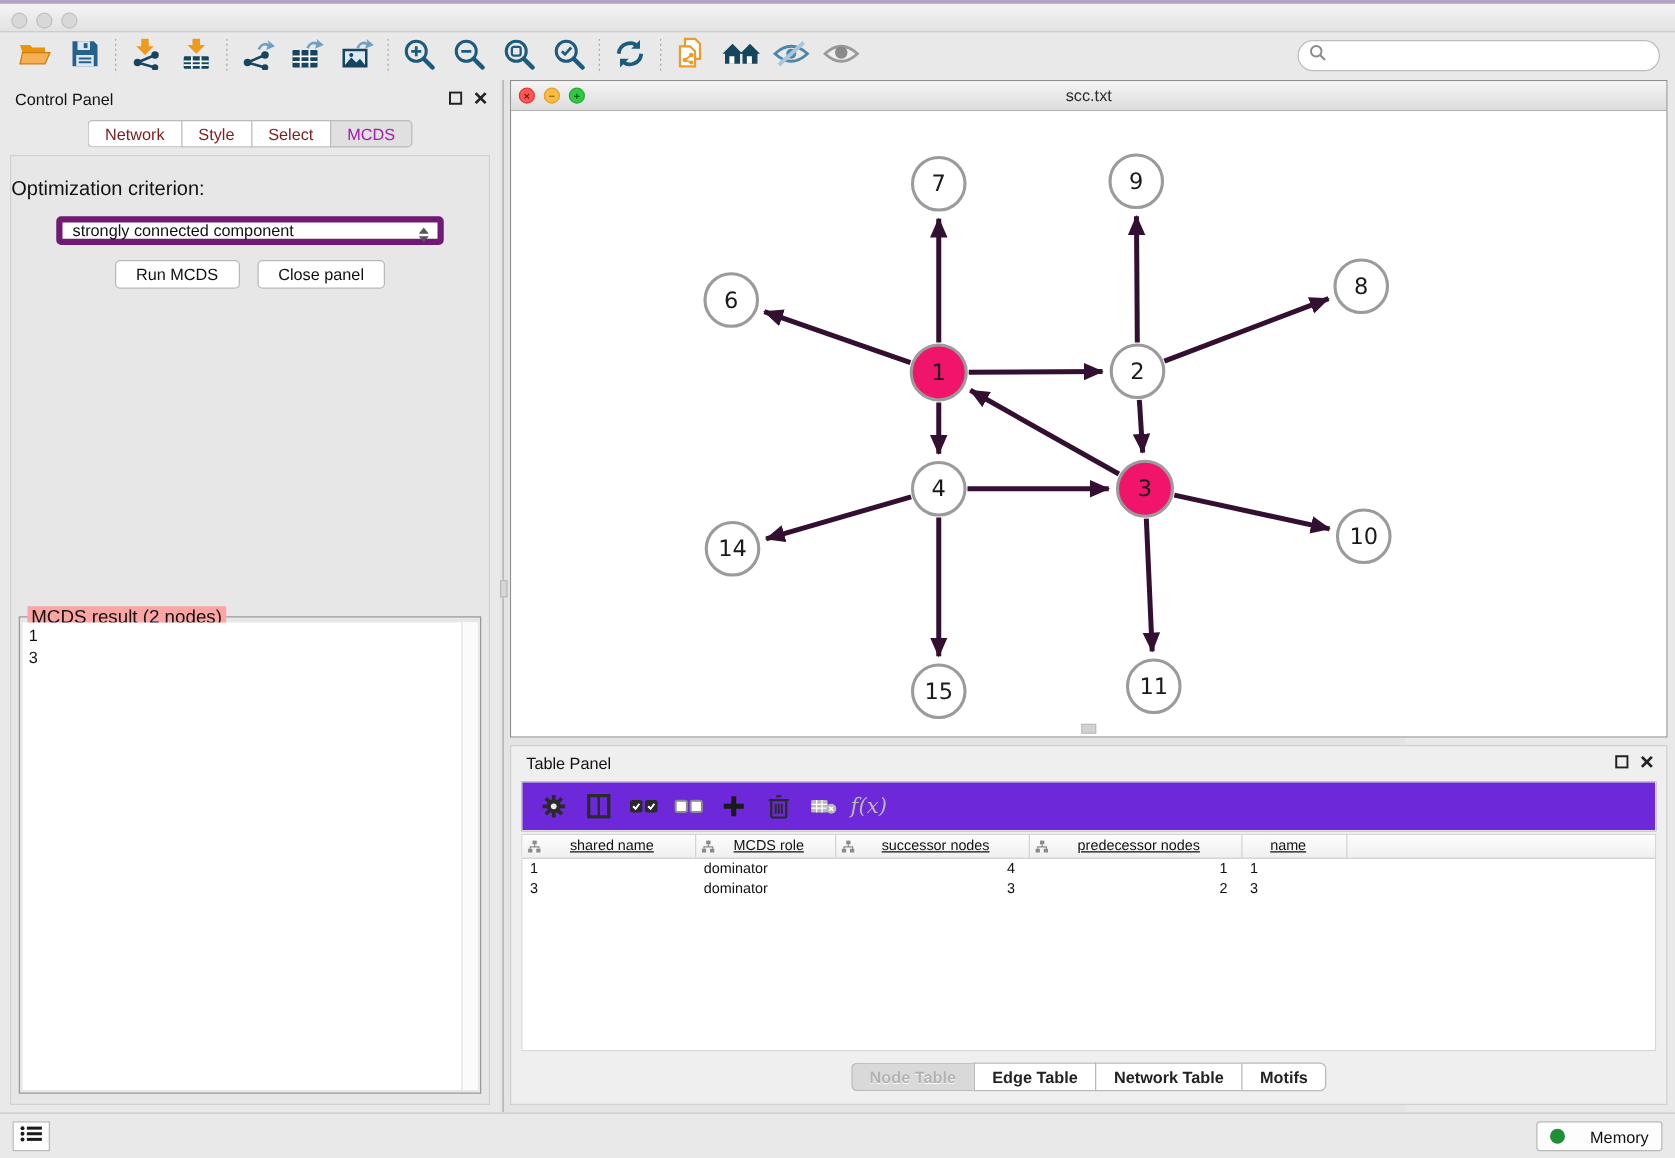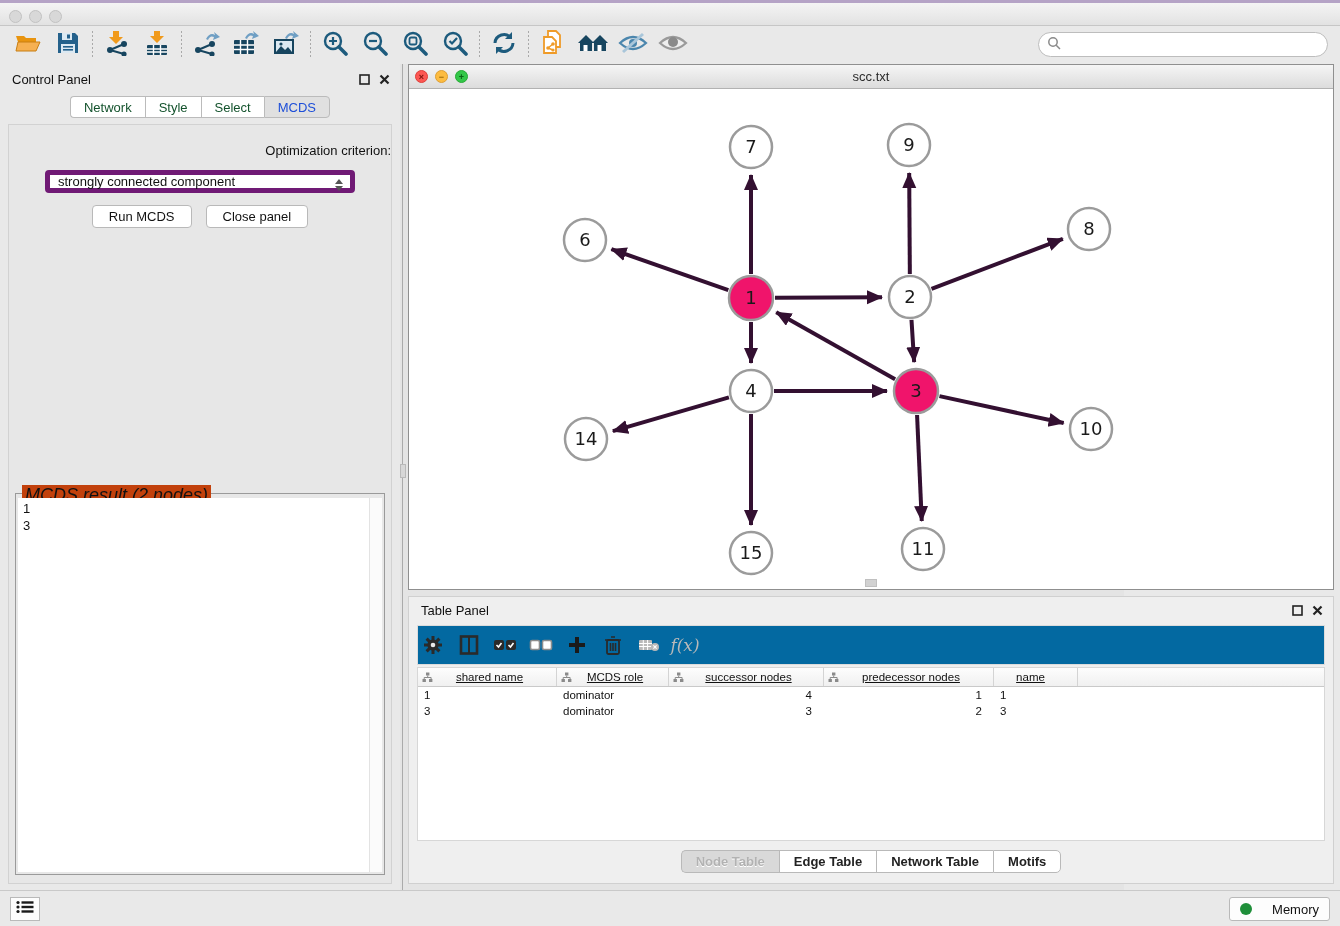--- a/index.html
+++ b/index.html
@@ -33,43 +33,43 @@
   
   .main { position:absolute; left:0; top:64px; width:1124px; height:826px; background:#e4e4e4; }
 
   
   .control-panel { position:absolute; left:0; top:0; width:400px; height:826px; background:#e9e9e9; }
   .panel-head { position:relative; height:30px; }
   .panel-head .panel-title { position:absolute; left:12px; top:8px; font-size:13px; color:#111; }
   .panel-head .head-icons { position:absolute; right:10px; top:7px; display:flex; gap:9px; }
   .cp-tabs { display:flex; justify-content:center; height:22px; margin-top:2px; }
   .cp-tab { font-size:13px; padding:2px 13px; background:#fff; border:1px solid #bbb;
-    border-right:none; color:#14532d; }
+    border-right:none; color:#7f1d1d; }
   .cp-tab:first-child { border-radius:4px 0 0 4px; }
   .cp-tab:last-child { border-radius:0 4px 4px 0; border-right:1px solid #bbb; }
-  .cp-tab.selected { background:#e0e0e0; color:#1d4ed8; }
+  .cp-tab.selected { background:#e0e0e0; color:#a21caf; }
   .cp-body { position:absolute; left:8px; right:8px; top:60px; bottom:6px;
     background:#e7e7e7; border:1px solid #d2d2d2; }
-  .opt-label { text-align:right; font-size:13px; color:#111; margin-top:18px; }
+  .opt-label { text-align:left; font-size:16px; color:#111; margin-top:18px; }
   .opt-select { margin:12px auto 0; width:310px; height:23px; background:#fff;
     border:5px solid #701a75; border-radius:4px; font-size:13px; color:#111;
     display:flex; align-items:center; padding:0 8px; position:relative; }
   .stepper { position:absolute; right:7px; top:4px; display:flex; flex-direction:column; gap:2px; }
   .stepper .up { width:0; height:0; border-left:4px solid transparent;
     border-right:4px solid transparent; border-bottom:5px solid #555; }
   .stepper .down { width:0; height:0; border-left:4px solid transparent;
     border-right:4px solid transparent; border-top:5px solid #555; }
   .btn-row { display:flex; justify-content:center; gap:14px; margin-top:12px; }
   .mac-btn { background:#fff; border:1px solid #b9b9b9; border-radius:4px;
     font-size:13px; color:#111; height:23px; padding:0 16px;
     font-family:"Liberation Sans",sans-serif; }
   .result-box { position:absolute; left:6px; right:6px; top:368px; bottom:8px;
     border:1px solid #9a9a9a; }
-  .result-label { position:absolute; left:6px; top:-9px; background:#c2410c;
-    font-size:18px; color:#111; padding:0 3px;font-style:italic; }
+  .result-label { position:absolute; left:6px; top:-9px; background:#fca5a5;
+    font-size:15px; color:#111; padding:0 3px; }
   .result-inner { position:absolute; left:2px; right:2px; top:4px; bottom:2px;
     background:#fff; font-size:13px; color:#111; padding:2px 5px; line-height:17px;
     white-space:pre-line; }
   .result-scroll { position:absolute; right:2px; top:4px; bottom:2px; width:13px;
     background:#fbfbfb; border-left:1px solid #e3e3e3; }
 
   
   .v-split { position:absolute; left:400px; top:0; width:6px; height:826px; background:#e4e4e4; }
   .v-split .line { position:absolute; left:2px; top:0; bottom:0; width:1px; background:#aaa; }
   .v-split .grip { position:absolute; left:0; top:400px; width:6px; height:14px;
@@ -91,22 +91,22 @@
   .net-grip { position:absolute; left:456px; bottom:2px; width:12px; height:8px;
     background:#d2d2d2; border:1px solid #c0c0c0; }
 
   
   .table-panel { position:absolute; left:408px; top:532px; width:926px; height:288px;
     background:#efefef; border:1px solid #d0d0d0; }
   .tp-head { position:relative; height:26px; }
   .tp-head .panel-title { position:absolute; left:12px; top:6px; font-size:13px; color:#111; }
   .tp-head .head-icons { position:absolute; right:10px; top:5px; display:flex; gap:9px; }
   .tp-toolbar { position:absolute; left:8px; right:8px; top:28px; height:40px;
-    background:#0369a1; border:1px solid #dcdcdc; display:flex; align-items:center;
-    gap:6px; }
+    background:#6d28d9; border:1px solid #dcdcdc; display:flex; align-items:center;
+    padding-left:10px; gap:6px; }
   .tp-tool { width:30px; height:30px; display:flex; align-items:center; justify-content:center; }
   .fx-label { font-family:"DejaVu Serif", serif; font-style:italic; font-size:17px; color:#b9b9b9; }
   .tgrid { position:absolute; left:8px; right:8px; top:70px; bottom:42px; background:#fff;
     border:1px solid #d7d7d7; overflow:hidden; }
   .thead { display:flex; height:19px; background:linear-gradient(#fdfdfd,#f0f0f0);
     border-bottom:1px solid #c9c9c9; }
   .th { display:flex; align-items:center; border-right:1px solid #d4d4d4;
     font-size:11.5px; color:#111; position:relative;text-decoration:underline; }
   .th .hicon { margin-left:4px; display:flex; }
   .th .hlabel { flex:1; text-align:center; padding-right:10px; }

